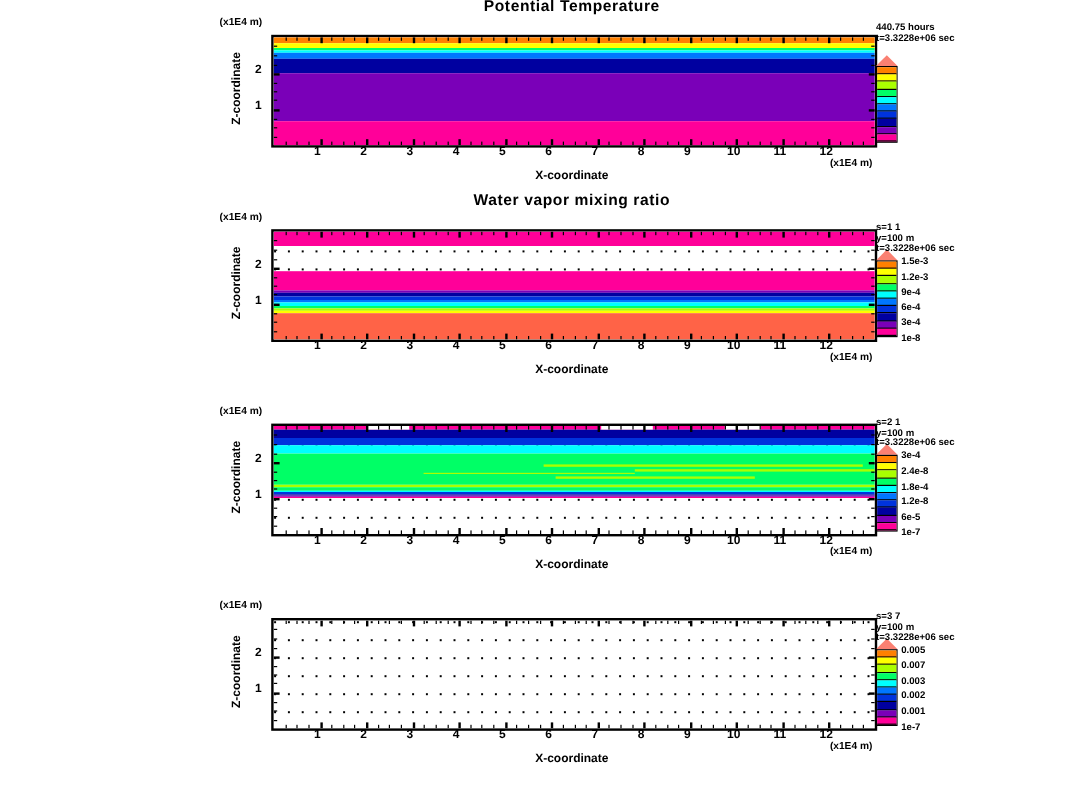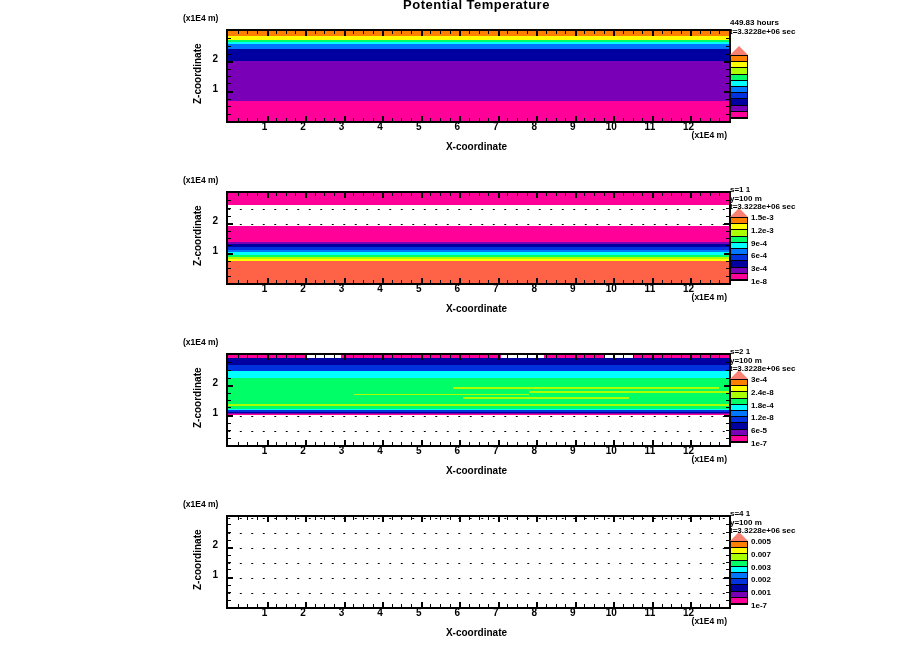--- a/index.html
+++ b/index.html
@@ -207,26 +207,27 @@
           <div class="" style="height: 10%; background: rgb(0, 255, 102);"></div>
           <div class="" style="height: 10%; background: rgb(0, 255, 255);"></div>
           <div class="" style="height: 10%; background: rgb(0, 119, 255);"></div>
           <div class="" style="height: 10%; background: rgb(0, 51, 221);"></div>
           <div class="" style="height: 10%; background: rgb(0, 0, 160);"></div>
           <div class="" style="height: 10%; background: rgb(122, 0, 184);"></div>
           <div class="" style="height: 10%; background: rgb(255, 0, 153);"></div>
         </div>
       </div>
     <div class="cbar-header" style="top: 19px;">
-        <div class="">449.83 hours</div>
+        <div class="">440.75 hours</div>
         <div class="">t=3.3228e+06 sec</div>
       </div>
   </section>
 
   <section class="panel" style="top:162px">
+    <h2>Water vapor mixing ratio</h2>
     <div class="yunit">(x1E4 m)</div>
     <div class="ylabel">Z-coordinate</div>
     <div class="yticks">
         <span style="top: calc(33.33% - 6px);">2</span>
         <span style="top: calc(66.67% - 6px);">1</span>
       </div>
     <div class="plot">
         <div class="band" style="left: 0px; right: 0px; top: 0%; height: 13%; background: rgb(255, 0, 153);"></div>
         <div class="band" style="left: 0px; right: 0px; top: 37%; height: 17.5%; background: rgb(255, 0, 153);"></div>
         <div class="band" style="left: 0px; right: 0px; top: 54.5%; height: 2.2%; background: rgb(122, 0, 184);"></div>
@@ -773,19 +774,19 @@
       </div>
     <div class="cbar-labels">
         <span style="top: calc(0% - 4px);">0.005</span>
         <span style="top: calc(20% - 4px);">0.007</span>
         <span style="top: calc(40% - 4px);">0.003</span>
         <span style="top: calc(60% - 4px);">0.002</span>
         <span style="top: calc(80% - 4px);">0.001</span>
         <span style="top: calc(100% - 4px);">1e-7</span>
       </div>
     <div class="cbar-header" style="top: 24px;">
-        <div class="">s=4 1</div>
+        <div class="">s=3 7</div>
         <div class="">y=100 m</div>
         <div class="">t=3.3228e+06 sec</div>
       </div>
   </section>
 
 </div>
 
 </body></html>

